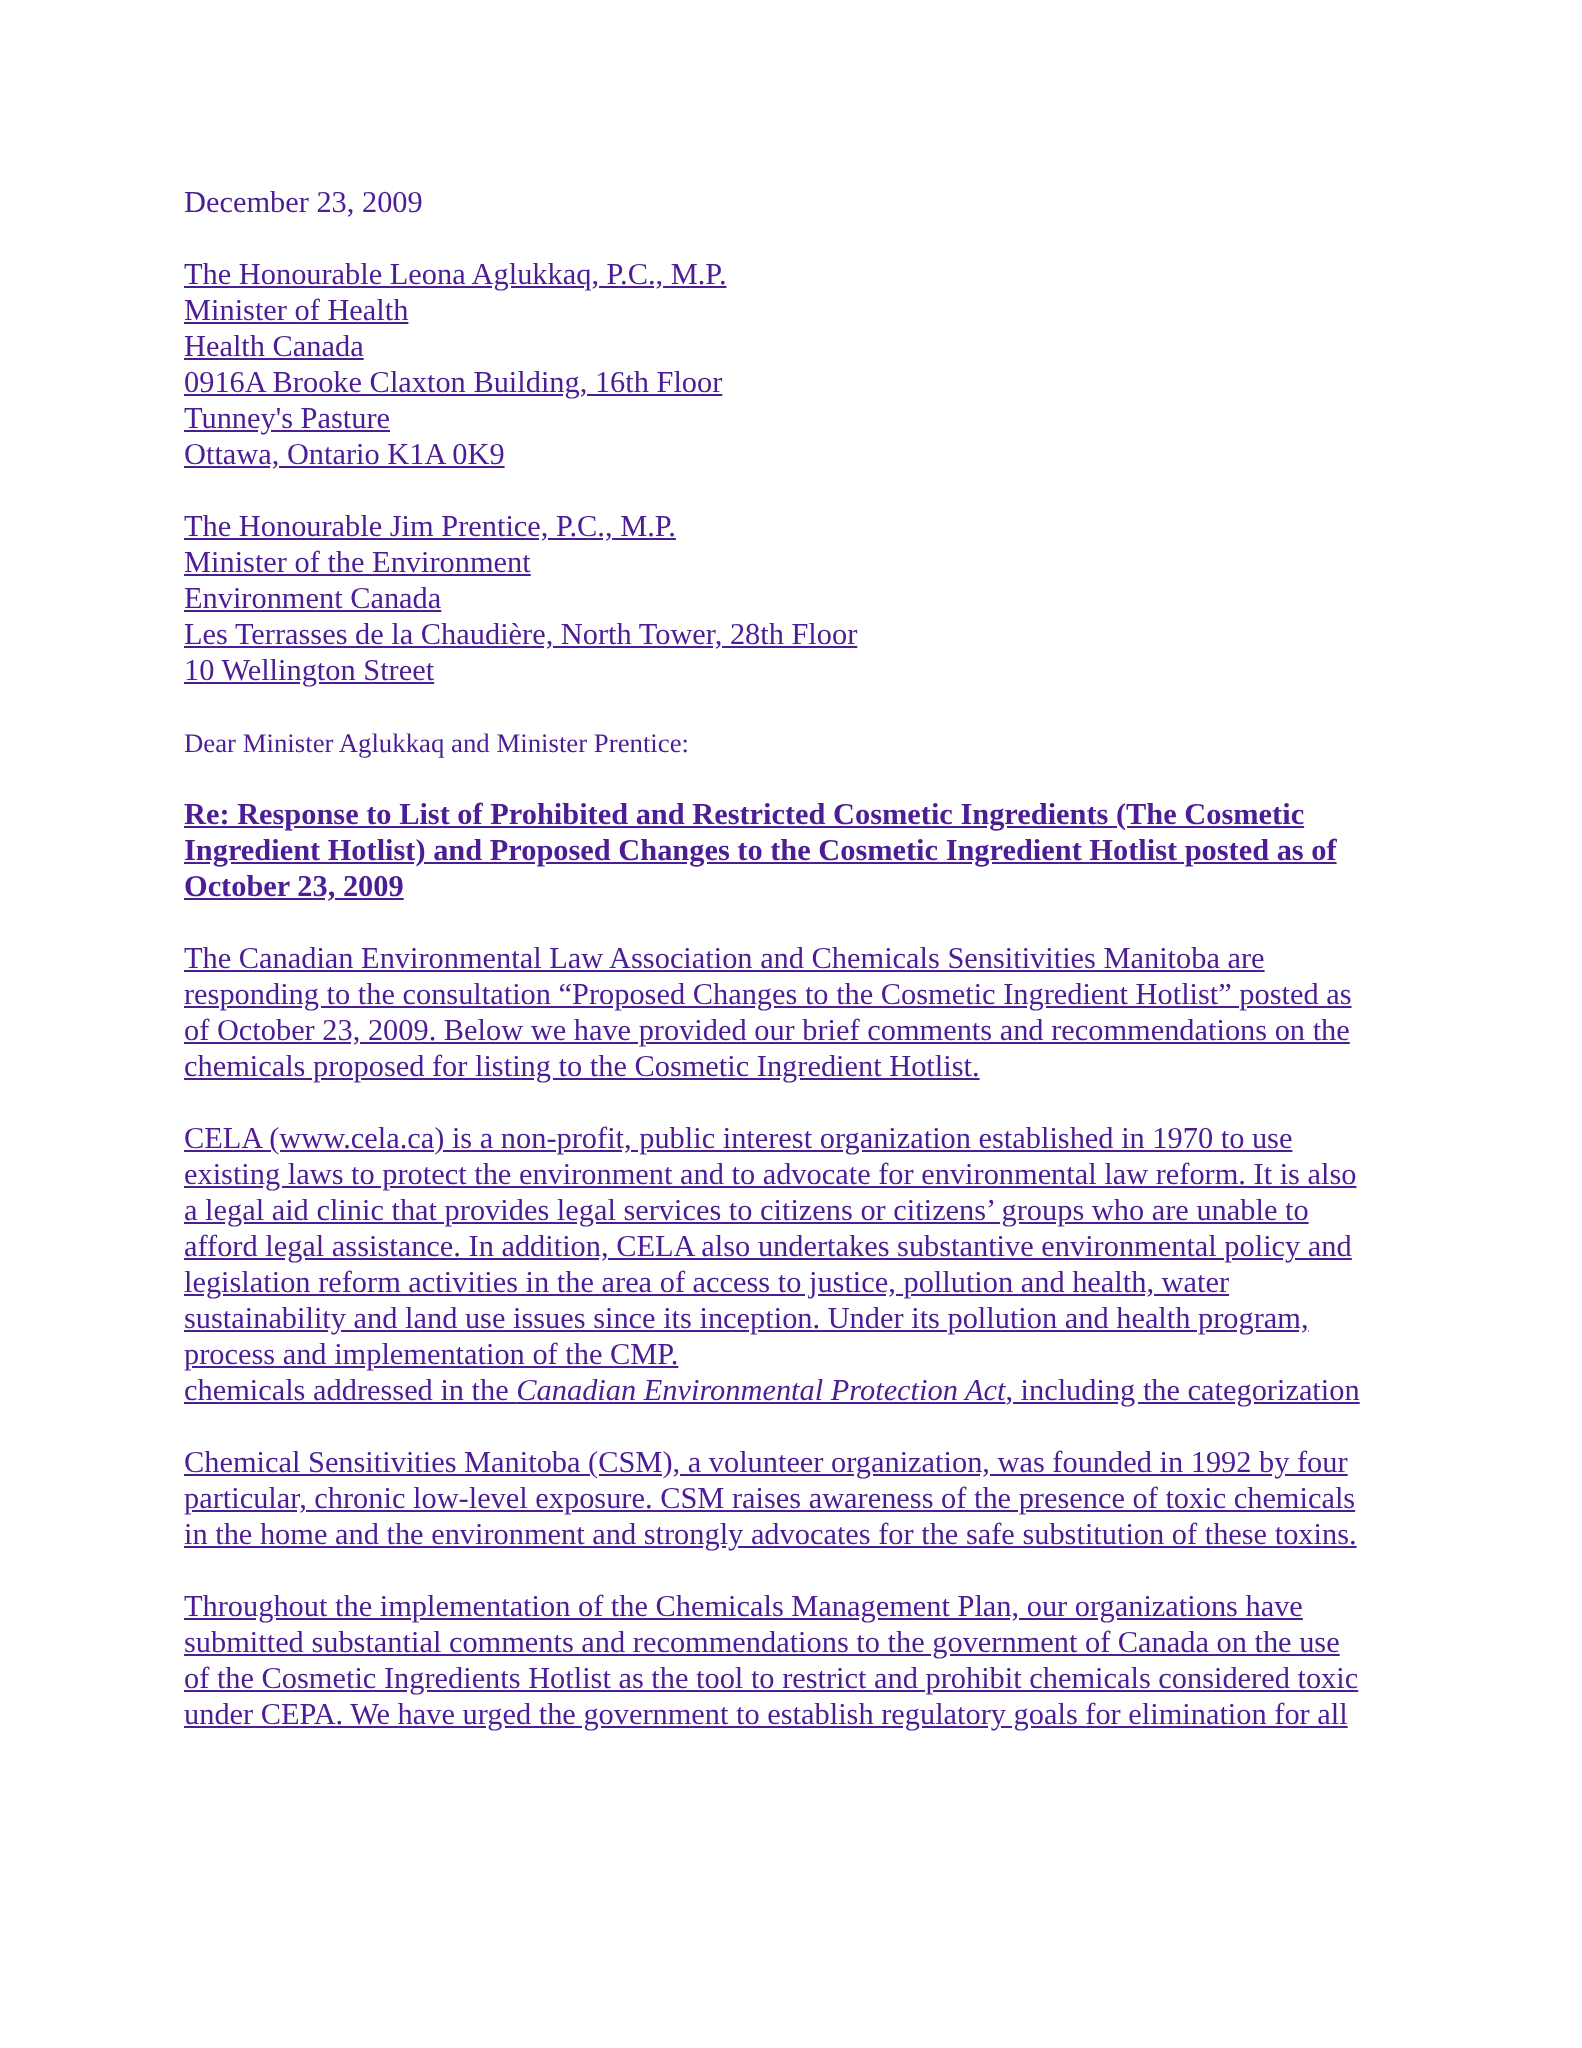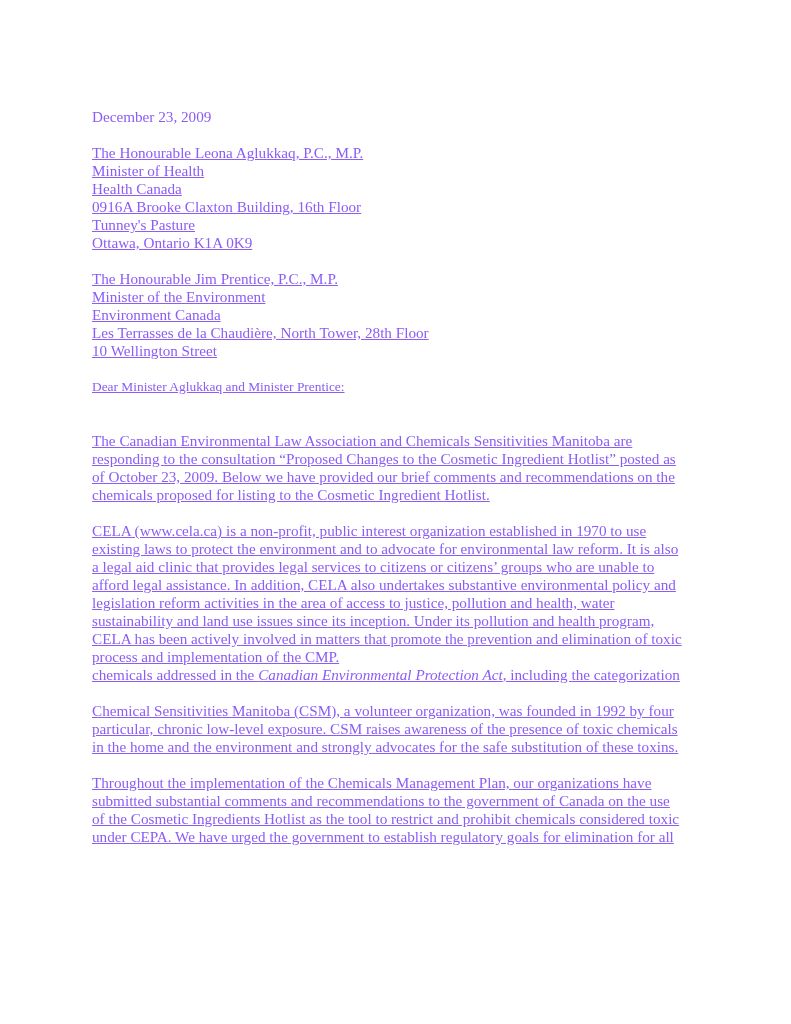--- a/index.html
+++ b/index.html
@@ -1,27 +1,27 @@
 <!DOCTYPE html>
 <html><head>
 <meta charset="utf-8">
 <style>
   html, body { margin: 0; padding: 0; background: #ffffff; }
   body { width: 791px; height: 1024px; position: relative; overflow: hidden; }
   .page {
-    position: absolute; left: 92px; top: 108px; width: 610px;
+    position: absolute; left: 92px; top: 93px; width: 610px;
     font-family: "Liberation Serif", "DejaVu Serif", serif;
-    font-size: 15.2px; line-height: 18px; color: #8b5cf6;
+    font-size: 15.2px; line-height: 18px; color: #4c1d95;
   }
   .line { white-space: nowrap; }
   .block { margin: 0; text-decoration: underline; }
   .gap { height: 18px; }
   .addr-row { display: flex; justify-content: space-between; width: 566px; }
   .transmission { font-weight: bold; font-style: italic; }
-  .salutation { font-size: 13.4px; line-height: 18px; text-decoration: underline; }
+  .salutation { font-size: 13.4px; line-height: 18px; }
   .re { font-weight: bold; }
   em { font-style: italic; }
 </style>
 </head>
 <body>
 
 <div class="page">
 
   <div class="line">December 23, 2009</div>
   <div class="gap"></div>
@@ -41,38 +41,42 @@
     <div class="line">Minister of the Environment</div>
     <div class="line">Environment Canada</div>
     <div class="line">Les Terrasses de la Chaudière, North Tower, 28th Floor</div>
     <div class="line">10 Wellington Street</div>
   </div>
   <div class="gap"></div>
 
   <div class="line salutation">Dear Minister Aglukkaq and Minister Prentice:</div>
   <div class="gap"></div>
 
+  <div class="block re">
+    <div class="line">Re:  Response to List of Prohibited and Restricted Cosmetic Ingredients (The Cosmetic</div>
+    <div class="line">Ingredient Hotlist) and Proposed Changes to the Cosmetic Ingredient Hotlist posted as of</div>
+    <div class="line">October 23, 2009</div>
+  </div>
   <div class="gap"></div>
 
   <div class="block">
     <div class="line">The Canadian Environmental Law Association and Chemicals Sensitivities Manitoba are</div>
     <div class="line">responding to the consultation “Proposed Changes to the Cosmetic Ingredient Hotlist” posted as</div>
     <div class="line">of October 23, 2009.  Below we have provided our brief comments and recommendations on the</div>
     <div class="line">chemicals proposed for listing to the Cosmetic Ingredient Hotlist.</div>
   </div>
   <div class="gap"></div>
 
   <div class="block">
     <div class="line">CELA (www.cela.ca) is a non-profit, public interest organization established in 1970 to use</div>
     <div class="line">existing laws to protect the environment and to advocate for environmental law reform. It is also</div>
     <div class="line">a legal aid clinic that provides legal services to citizens or citizens’ groups who are unable to</div>
     <div class="line">afford legal assistance. In addition, CELA also undertakes substantive environmental policy and</div>
     <div class="line">legislation reform activities in the area of access to justice, pollution and health, water</div>
     <div class="line">sustainability and land use issues since its inception. Under its pollution and health program,</div>
-    <div class="line">CELA has been actively involved in matters that promote the prevention and elimination of toxic</div>
     <div class="line">process and implementation of the CMP.</div>
     <div class="line"><span>chemicals addressed in the </span><em>Canadian Environmental Protection Act</em><span>, including the categorization</span></div>
   </div>
   <div class="gap"></div>
 
   <div class="block">
     <div class="line">Chemical Sensitivities Manitoba (CSM), a volunteer organization, was founded in 1992 by four</div>
     <div class="line">particular, chronic low-level exposure. CSM raises awareness of the presence of toxic chemicals</div>
     <div class="line">in the home and the environment and strongly advocates for the safe substitution of these toxins.</div>
   </div>

